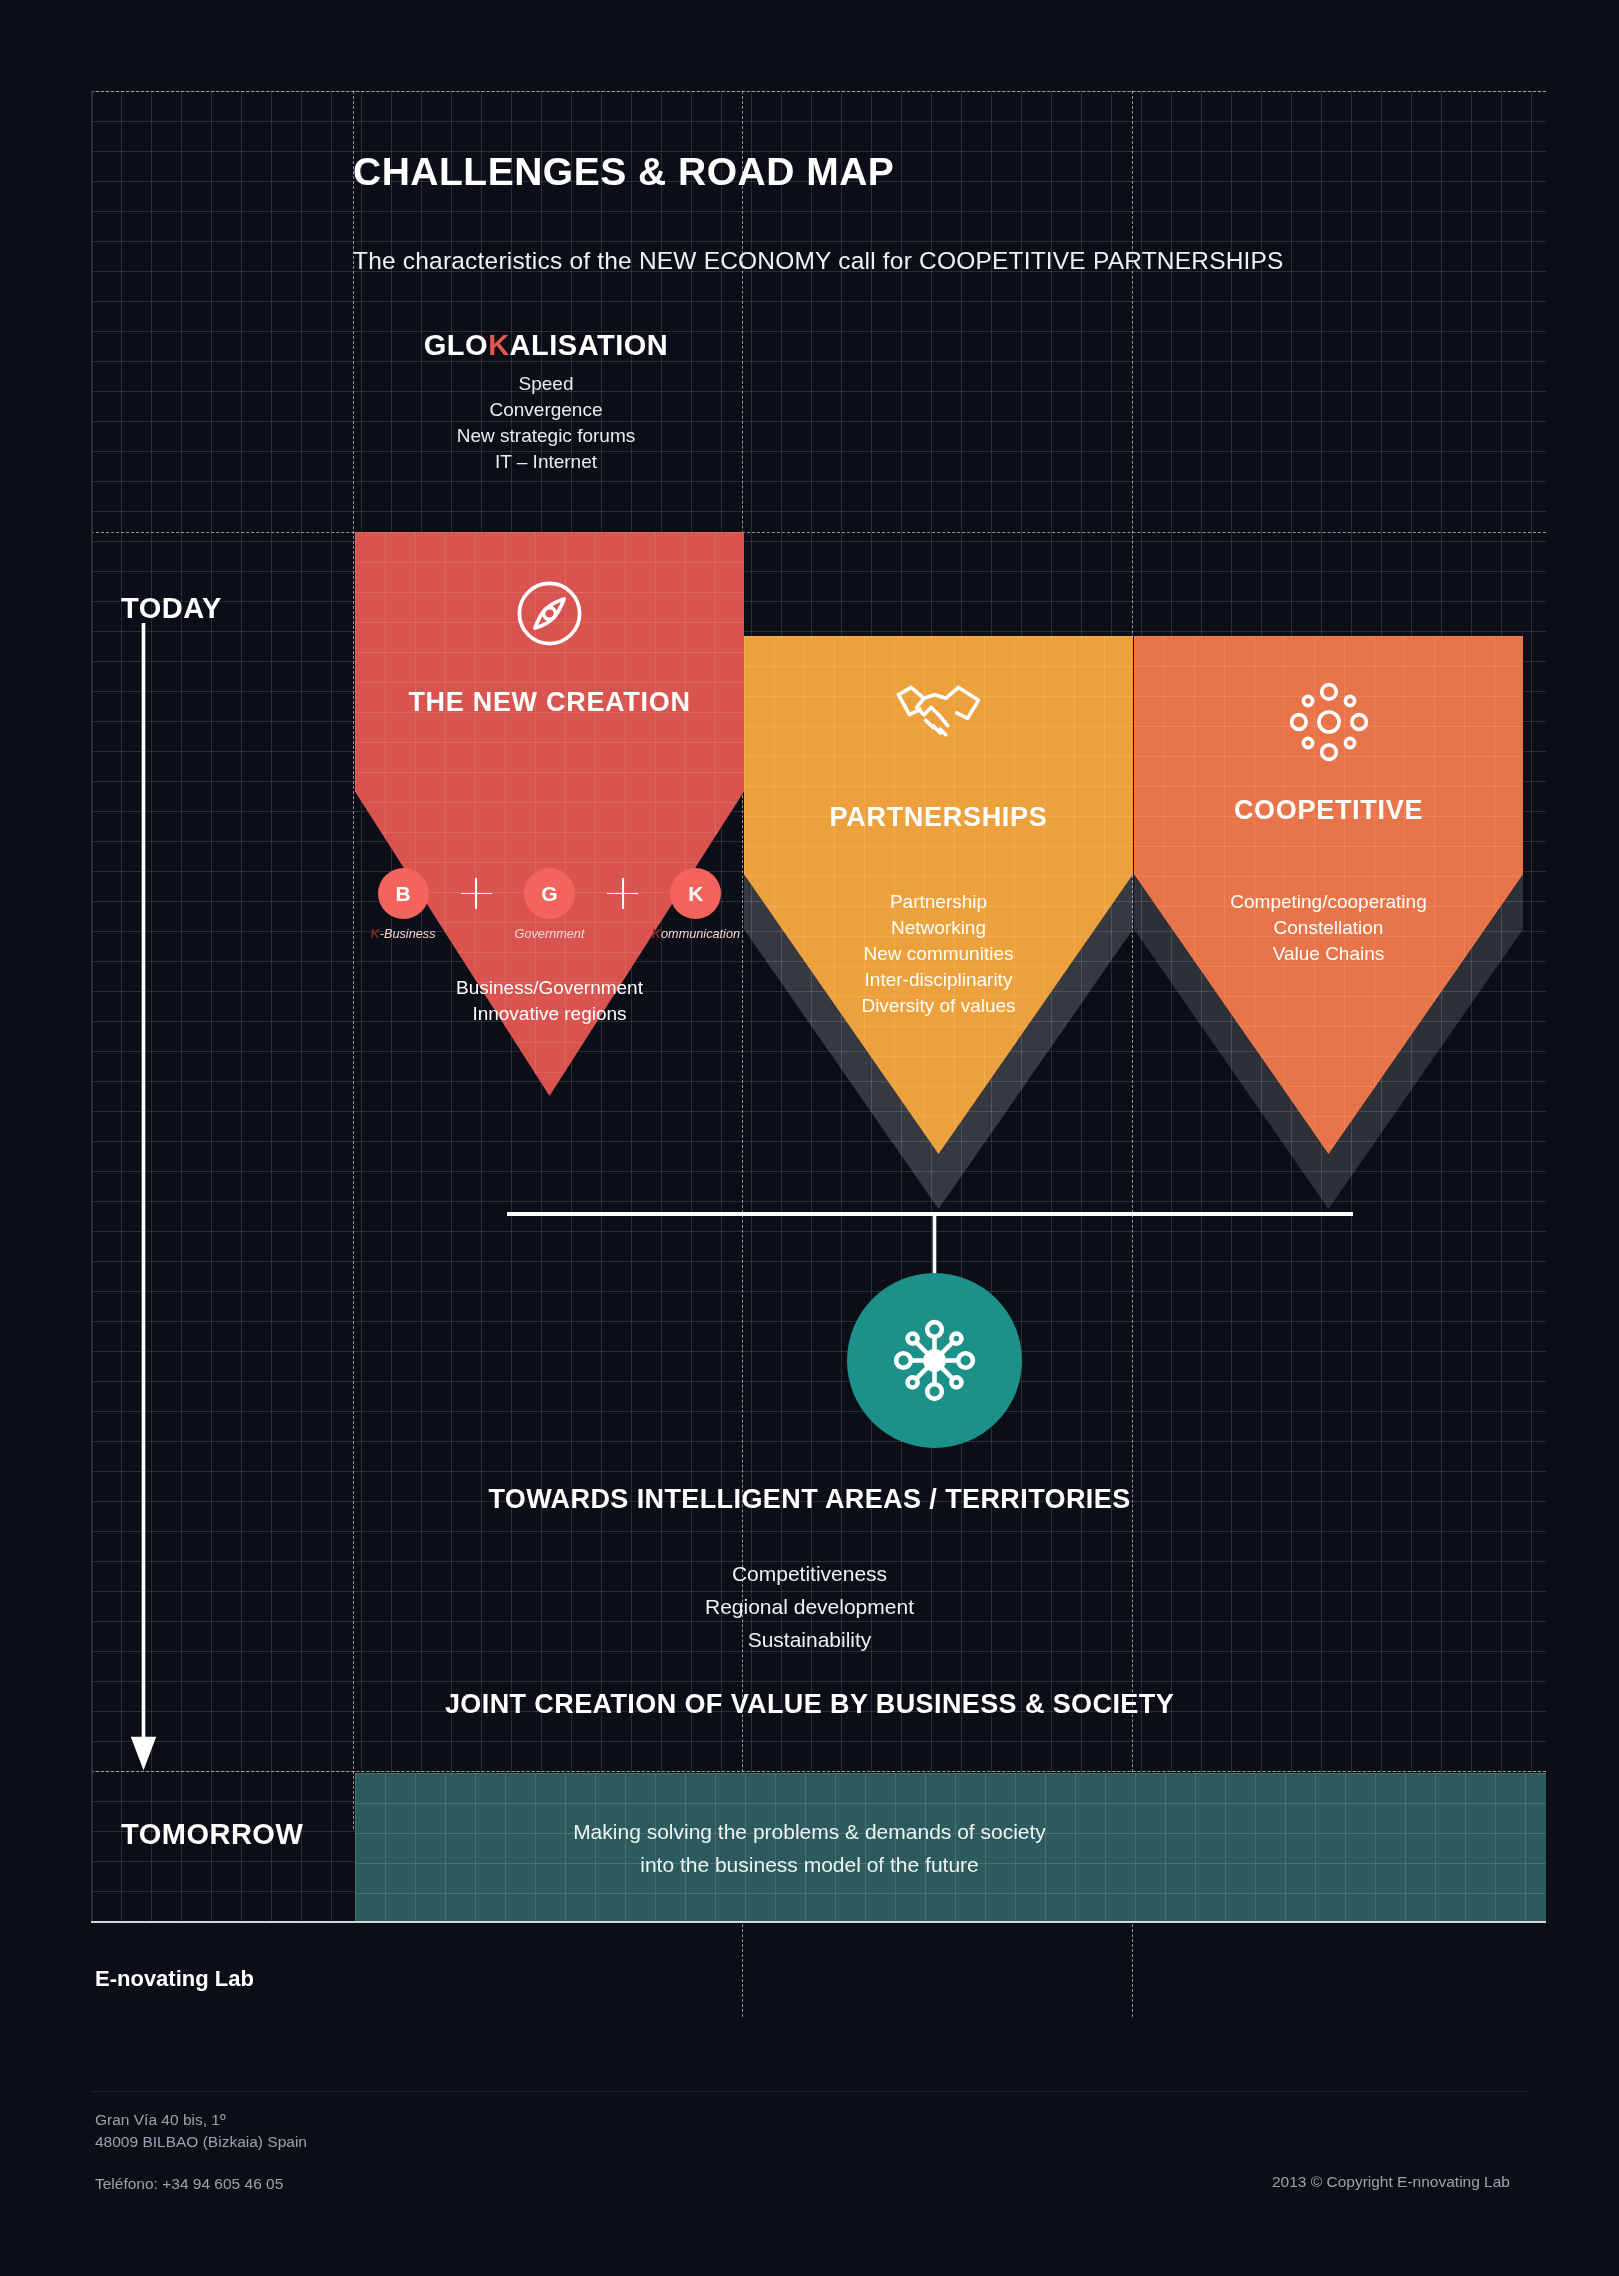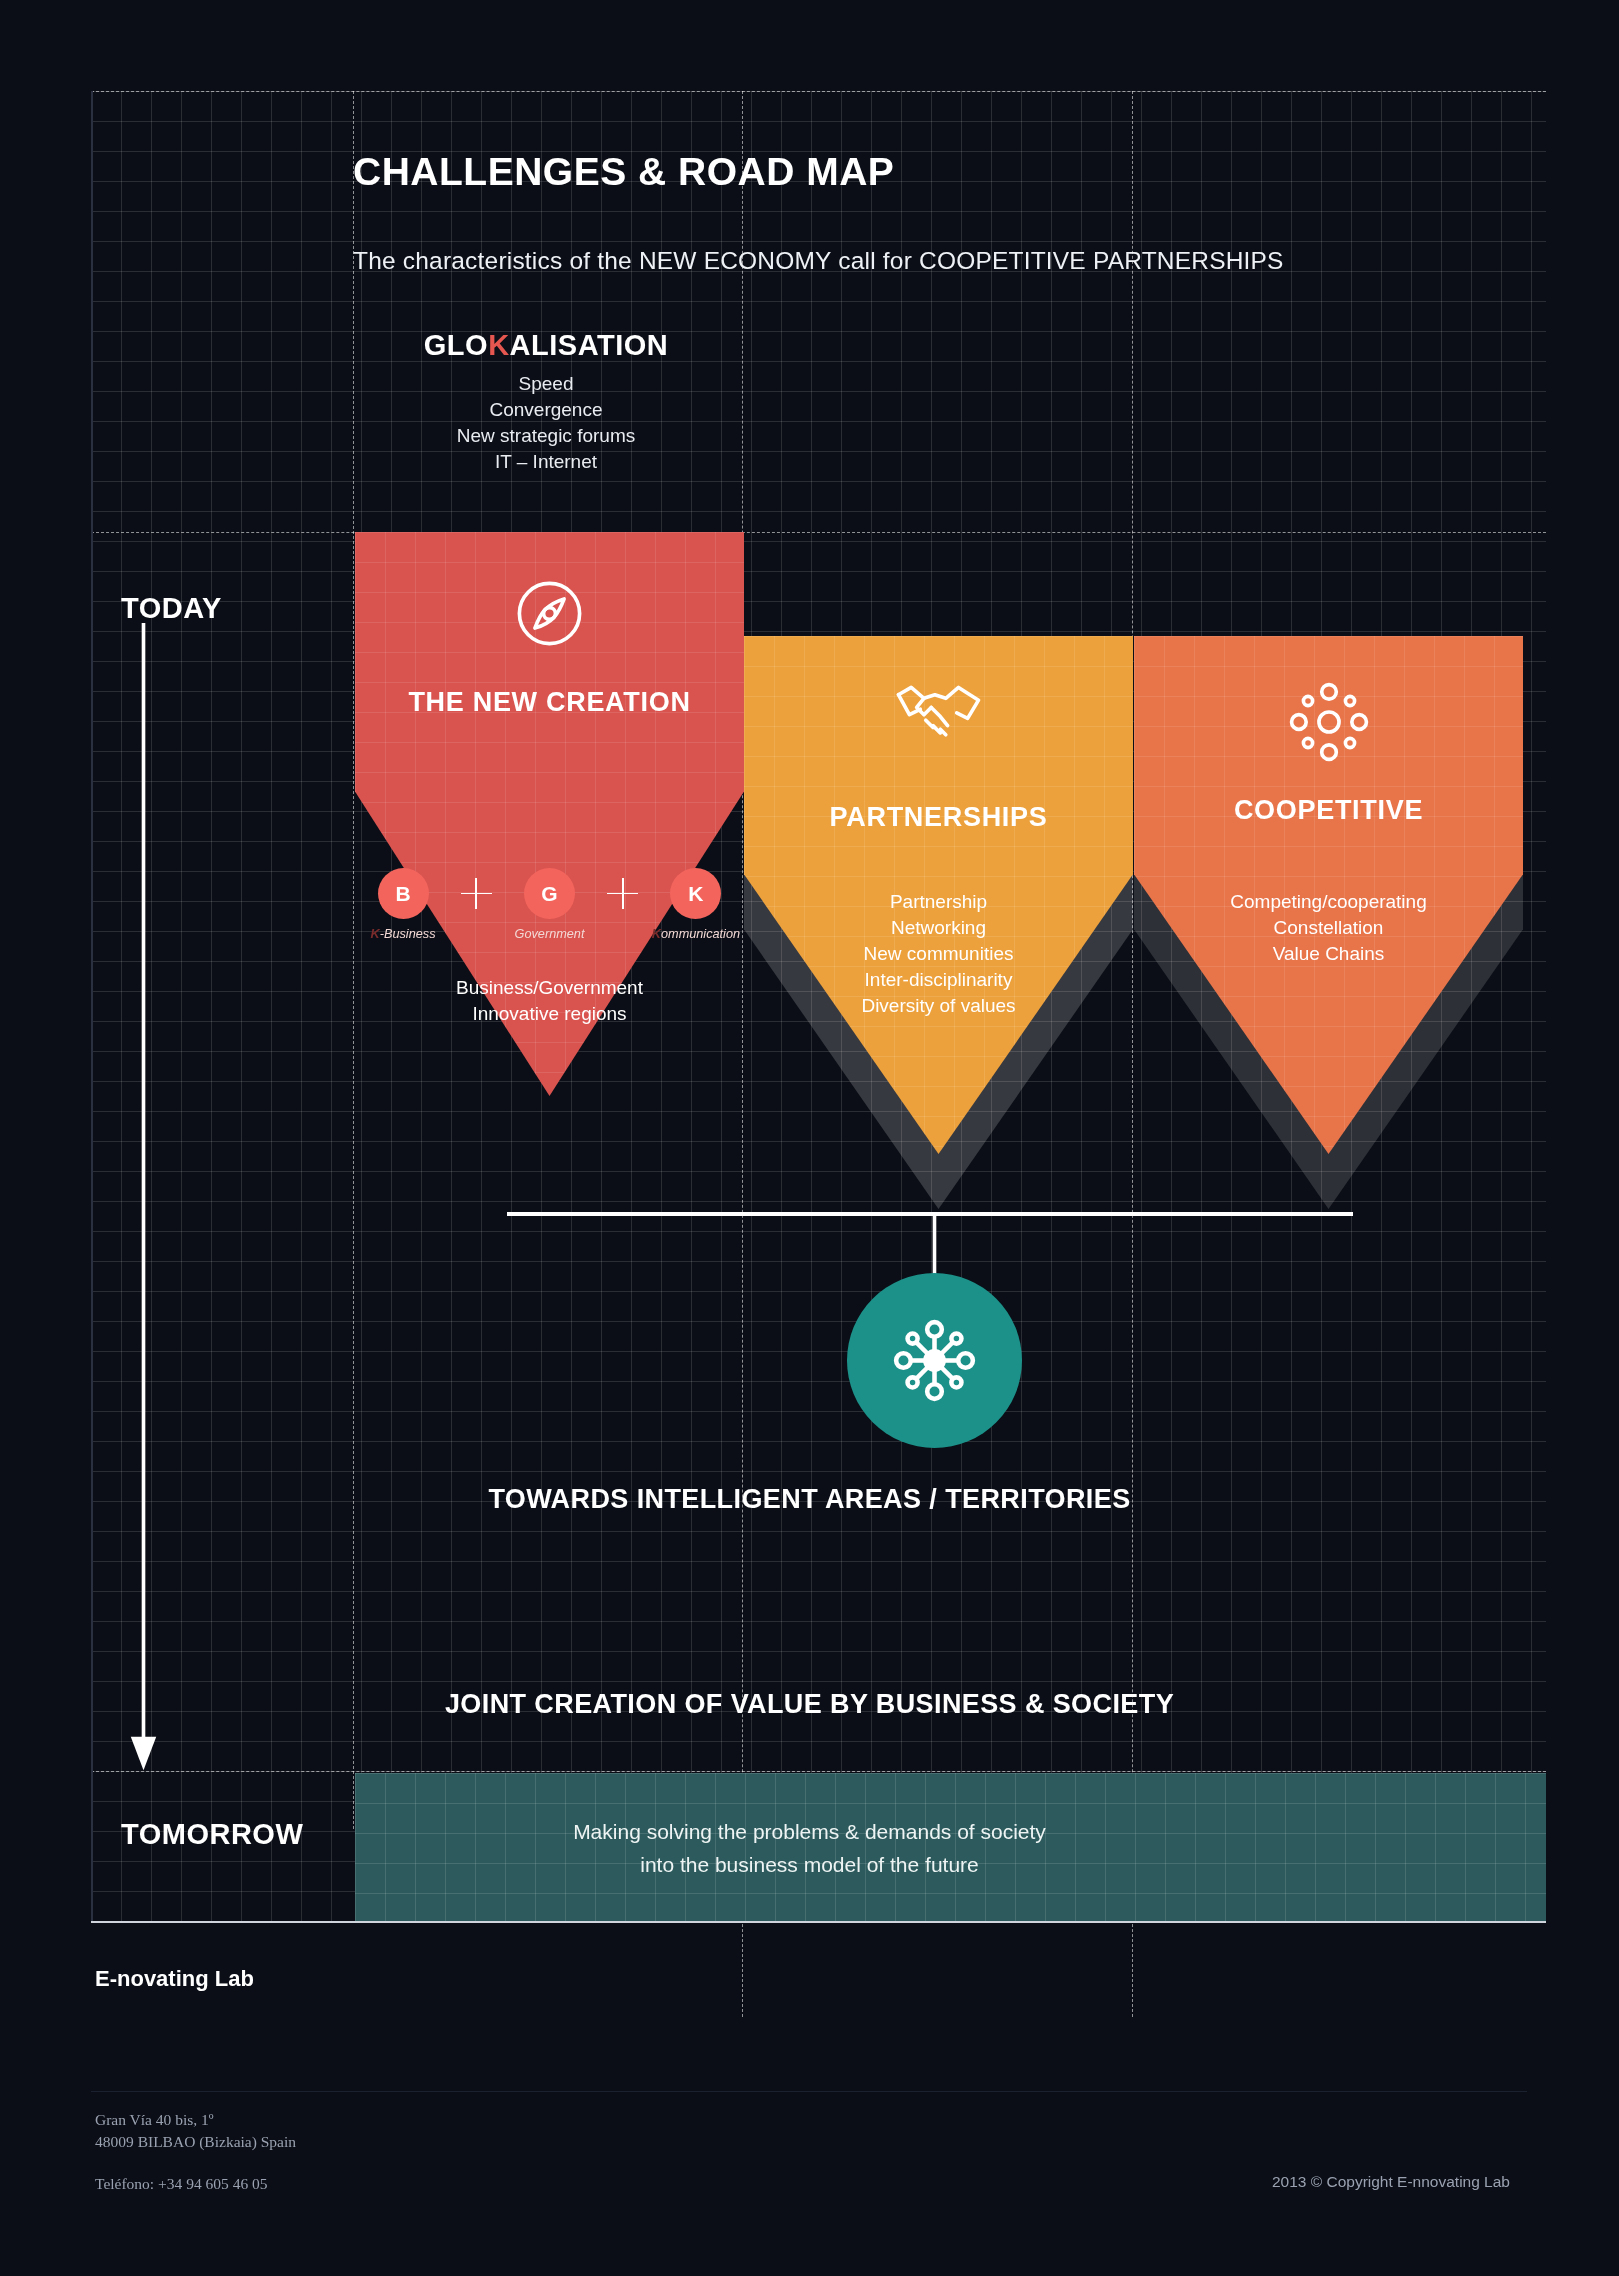--- a/index.html
+++ b/index.html
@@ -141,21 +141,21 @@
   }
   .tomorrow-text div{line-height:33px;}
 
   
   .brand{
     position:absolute;left:95px;top:1966px;
     color:#fff;font-weight:bold;font-size:22px;
   }
   .addr{
     position:absolute;left:95px;
-    color:#9aa2b1;font-size:15.5px;line-height:22px;font-family:Liberation Serif, serif;
+    color:#9aa2b1;font-size:15.5px;line-height:22px;
   }
   .addr div{line-height:22px;}
   .copy{
     position:absolute;right:109px;
     color:#9aa2b1;font-size:15.5px;
   }
   .footline{position:absolute;left:91px;width:1436px;height:0.9px;background:#1c2130;}
 </style>
 </head>
 <body>
@@ -332,20 +332,25 @@
         <circle cx="28" cy="28" r="5.5"></circle>
         <circle cx="76" cy="28" r="5.5"></circle>
         <circle cx="28" cy="76" r="5.5"></circle>
         <circle cx="76" cy="76" r="5.5"></circle>
       </g>
     </svg>
   </div>
 
   <div class="ctr-h" style="top:1484px;">TOWARDS INTELLIGENT AREAS / TERRITORIES</div>
 
+  <div class="ctr-list" style="top:1557px;">
+    <div>Competitiveness</div>
+    <div>Regional development</div>
+    <div>Sustainability</div>
+  </div>
 
   <div class="ctr-h" style="top:1689px;">JOINT CREATION OF VALUE BY BUSINESS &amp; SOCIETY</div>
 
   <div class="tomorrow-band" style="left:355px;top:1773px;width:1191px;height:148px;">
     <div class="g"></div>
   </div>
   <div class="era" style="left:121px;top:1818px;">TOMORROW</div>
   <div class="tomorrow-text" style="top:1815px;">
     <div>Making solving the problems &amp; demands of society</div>
     <div>into the business model of the future</div>

